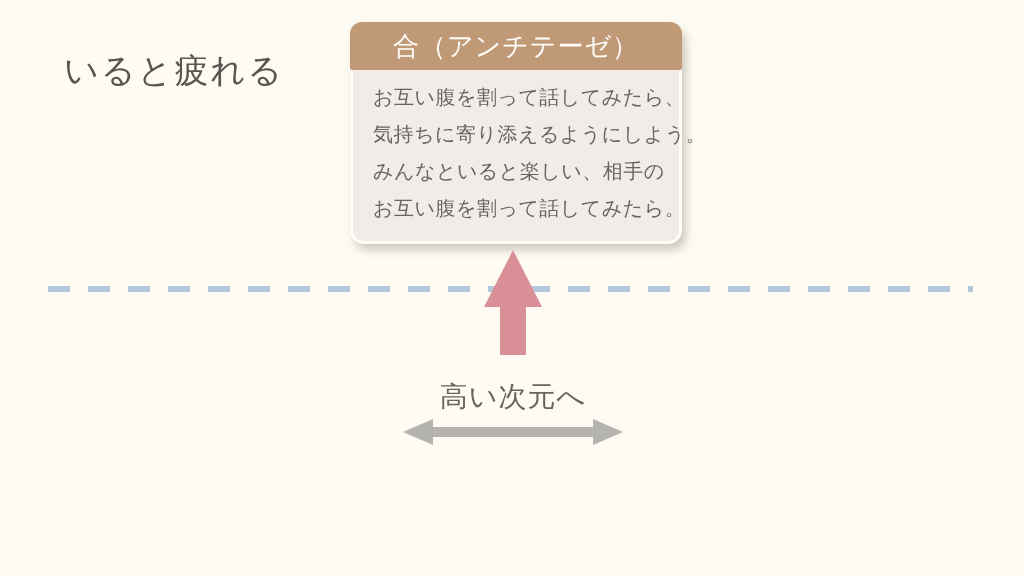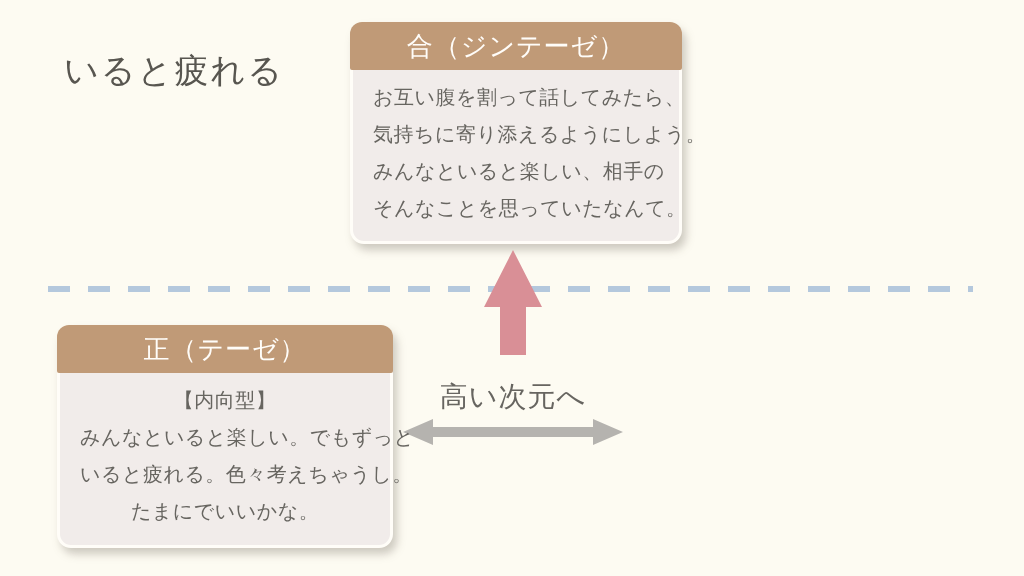--- a/index.html
+++ b/index.html
@@ -111,43 +111,34 @@
 </head>
 <body>
 
 <div class="stage">
 
   <h1 class="title">いると疲れる</h1>
 
   <div class="dashed-line"></div>
 
   <section class="card card-top">
-    <header class="card-header">合（ジンテーゼ）</header>
+    <header class="card-header">合（アンチテーゼ）</header>
     <div class="card-body">
       <p>お互い腹を割って話してみたら、</p>
       <p>気持ちに寄り添えるようにしよう。</p>
       <p>みんなといると楽しい、相手の</p>
-      <p>そんなことを思っていたなんて。</p>
+      <p>お互い腹を割って話してみたら。</p>
     </div>
   </section>
 
   <svg class="up-arrow" viewBox="0 0 58 105" xmlns="http://www.w3.org/2000/svg" aria-hidden="true">
     <polygon points="29,0 58,57 42,57 42,105 16,105 16,57 0,57" fill="currentColor"></polygon>
   </svg>
 
   <div class="center-label">高い次元へ</div>
 
   <svg class="h-arrow" viewBox="0 0 220 30" xmlns="http://www.w3.org/2000/svg" aria-hidden="true">
     <polygon points="0,15 30,2 30,10 190,10 190,2 220,15 190,28 190,20 30,20 30,28" fill="currentColor"></polygon>
   </svg>
 
-  <section class="card card-left">
-    <header class="card-header">正（テーゼ）</header>
-    <div class="card-body">
-      <p>【内向型】</p>
-      <p>みんなといると楽しい。でもずっと</p>
-      <p>いると疲れる。色々考えちゃうし。</p>
-      <p>たまにでいいかな。</p>
-    </div>
-  </section>
 
 
 </div>
 
 </body></html>

